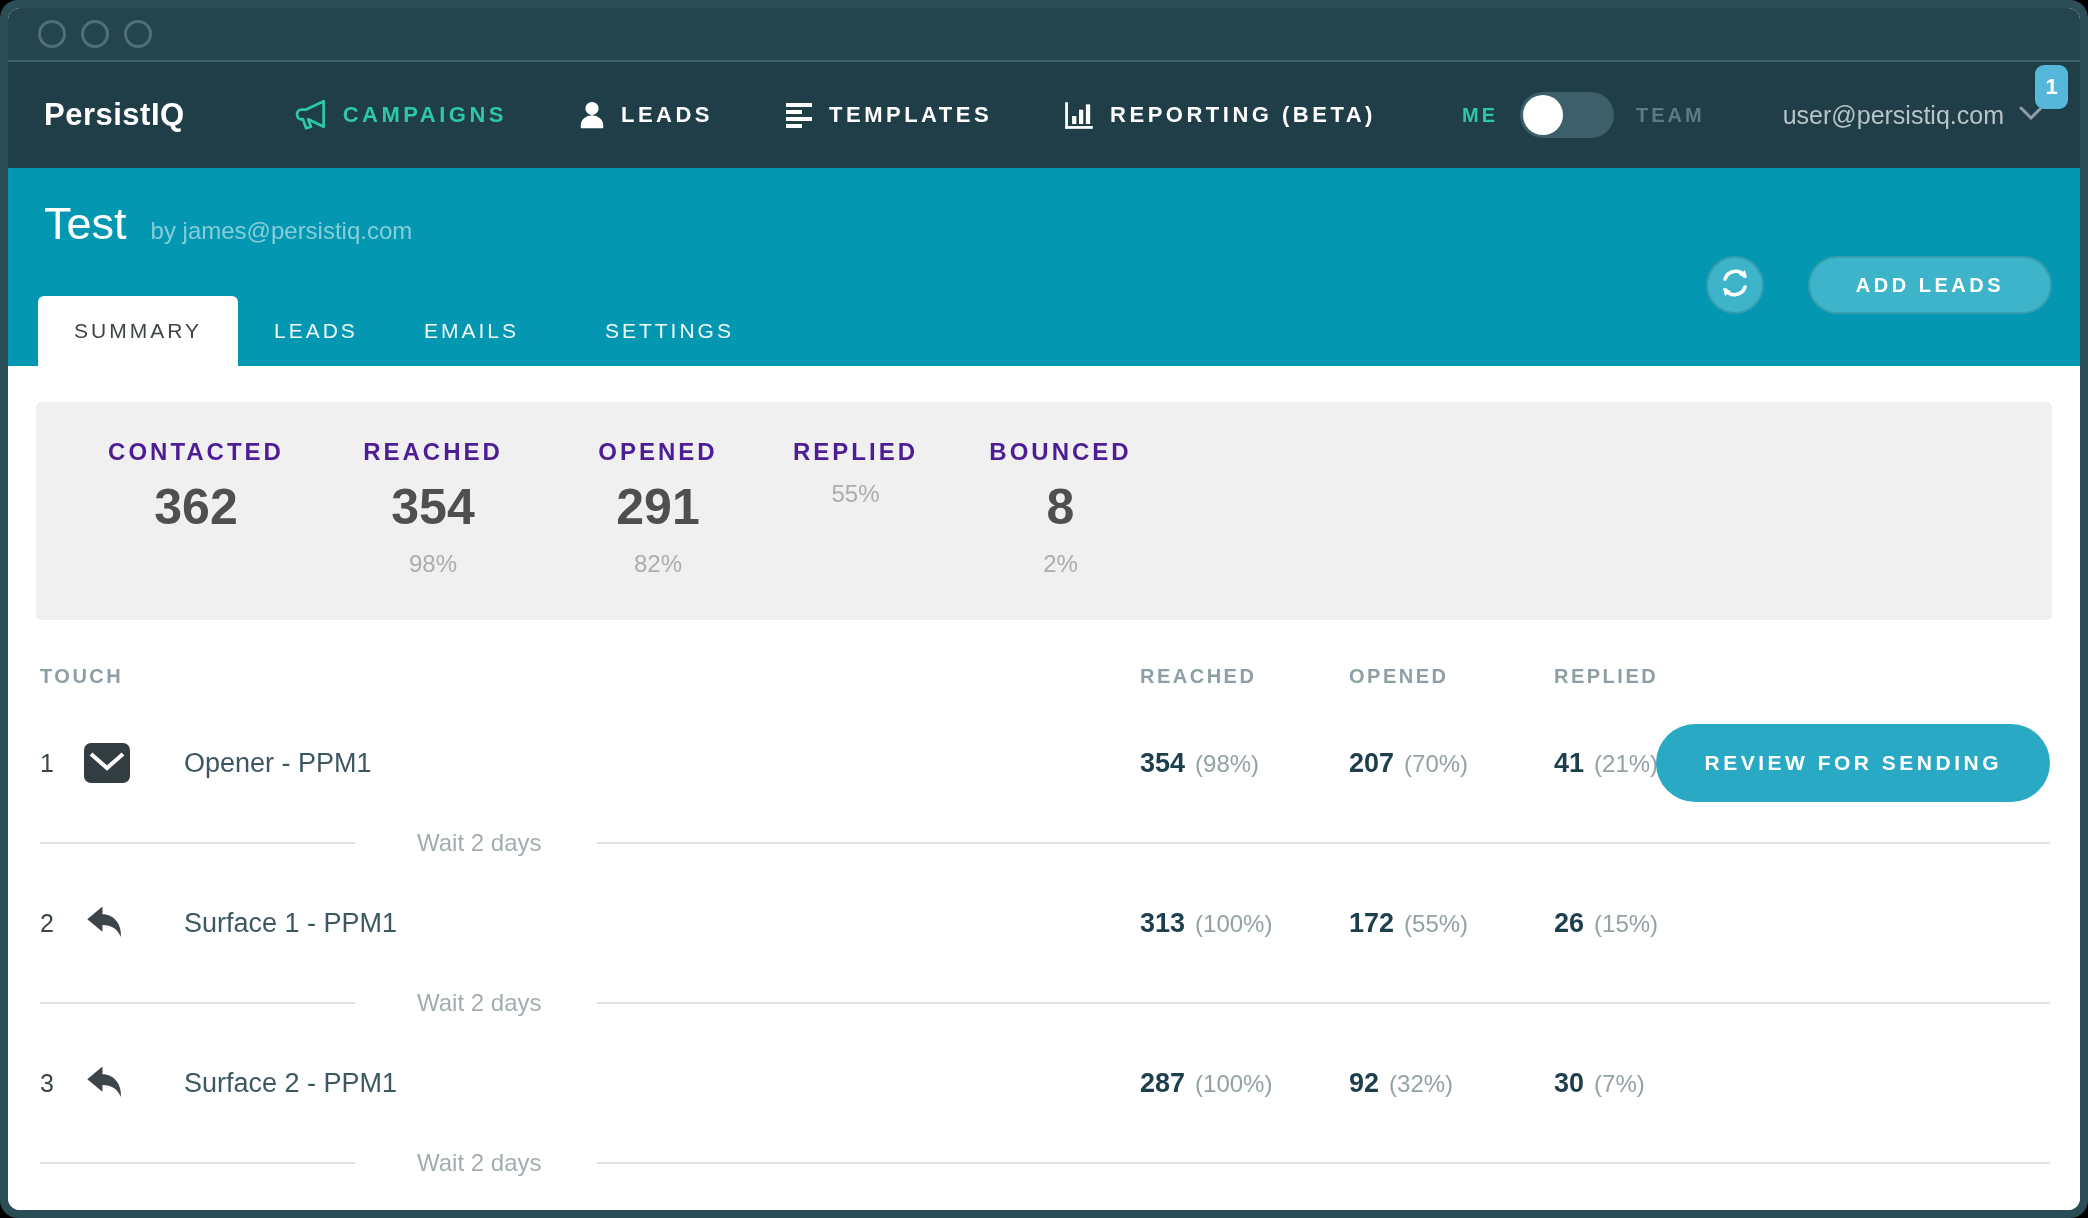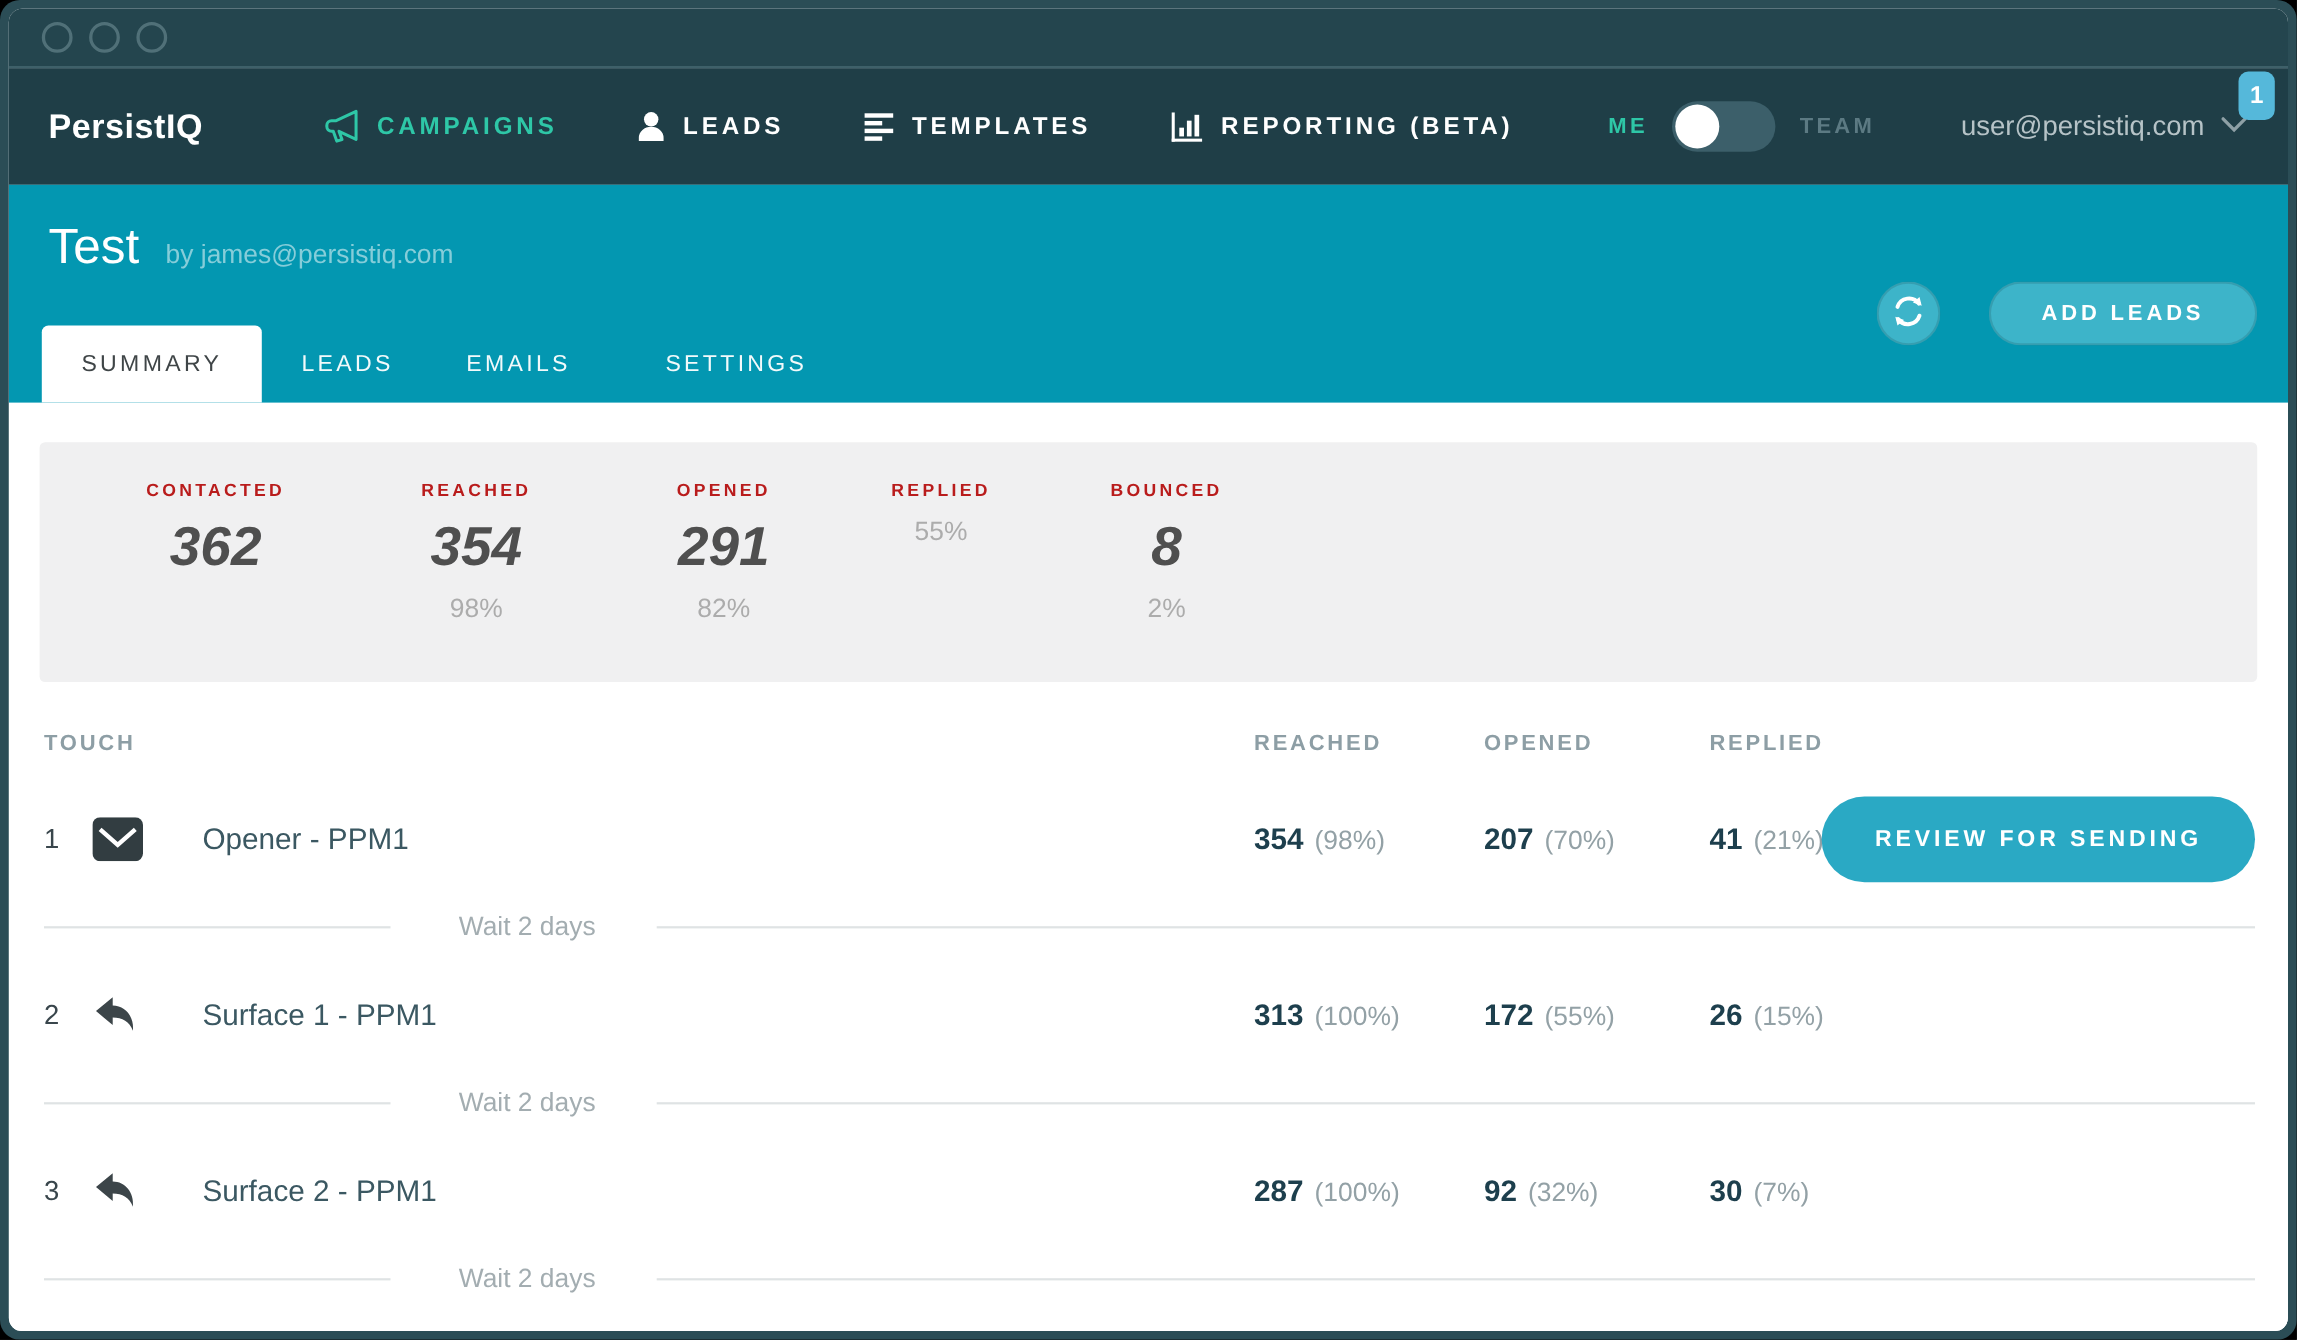--- a/index.html
+++ b/index.html
@@ -41,22 +41,22 @@
   .tab.t2 { margin-left:36px; } .tab.t3 { margin-left:66px; } .tab.t4 { margin-left:86px; }
   .band-actions { position:absolute; right:28px; top:88px; display:flex; align-items:flex-start; gap:44px; }
   .refresh-btn { width:58px; height:58px; border-radius:50%; background:#3db4c9; border:2px solid rgba(0,0,0,0.12); display:flex; align-items:center; justify-content:center; cursor:pointer; }
   .add-leads-btn { height:58px; padding:0 46px; border-radius:29px; background:#3db4c9; border:2px solid rgba(0,0,0,0.12); color:#fff; font-size:20px; font-weight:bold; letter-spacing:3.5px; display:flex; align-items:center; cursor:pointer; }
 
   
   .content { flex:1; background:#fff; overflow:hidden; }
   .stats-panel { margin:36px 28px 0 28px; height:218px; background:#f0f0f1; border-radius:5px; display:flex; align-items:flex-start; padding:36px 0 0 48px; }
   .stat { text-align:center; }
   .stat.s1{width:224px;} .stat.s2{width:250px;} .stat.s3{width:200px;} .stat.s4{width:195px;} .stat.s5{width:215px;}
-  .stat-label { color:#b91c1c; font-size:16px; letter-spacing:3px; font-weight:bold; }
-  .stat-value { color:#4f4f4f; font-size:50px; font-weight:bold; margin-top:12px;font-style:italic; }
+  .stat-label { color:#4c1d95; font-size:24px; letter-spacing:3px; font-weight:bold; }
+  .stat-value { color:#4f4f4f; font-size:50px; font-weight:bold; margin-top:12px; }
   .stat-pct { color:#acacac; font-size:24px; margin-top:14px; }
 
   
   .grid-cols { display:grid; grid-template-columns:44px 100px 1fr 205px 205px 140px 370px; align-items:center; padding:0 30px 0 32px; }
   .table-head { height:56px; margin-top:28px; }
   .th { color:#8d9ea5; font-size:20px; letter-spacing:2.5px; font-weight:bold; }
   .th-touch { grid-column:1/4; }
   .th-reached,{ padding-left:10px; }
   .th-reached{ padding-left:10px; } .th-opened{ padding-left:14px; } .th-replied{ padding-left:14px; }
   .touch-row { height:118px; }

